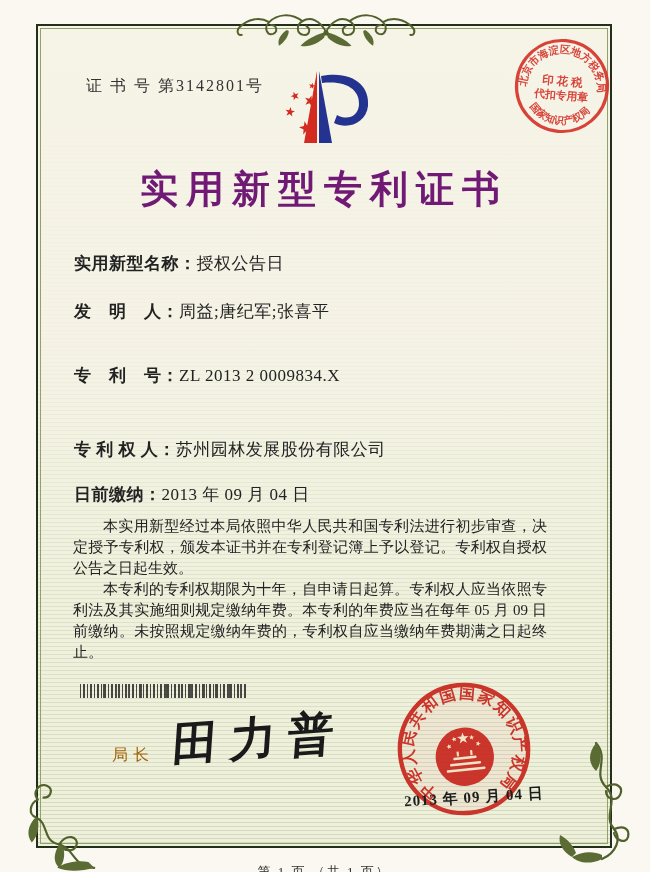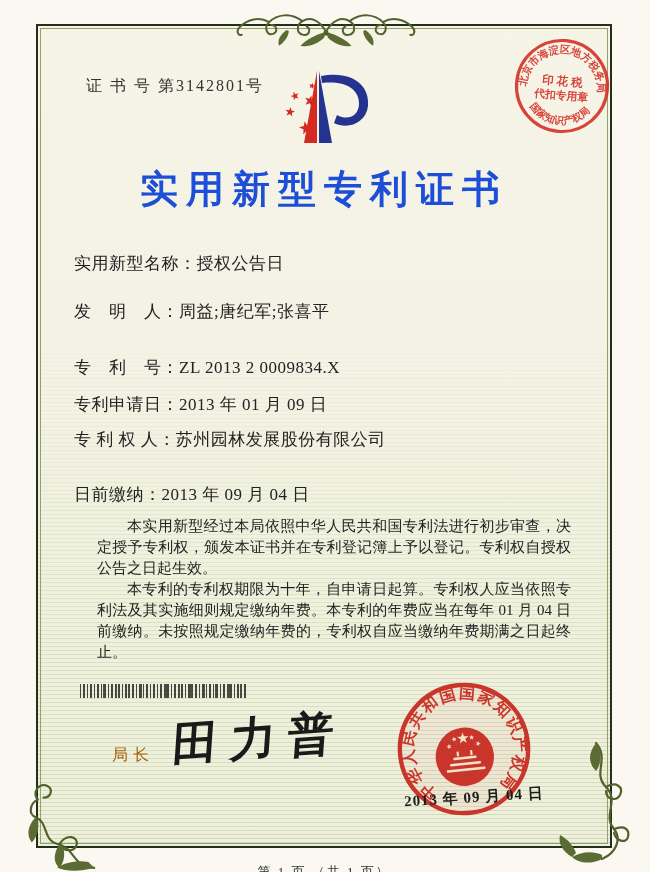--- a/index.html
+++ b/index.html
@@ -22,30 +22,30 @@
   .frame-inner{
     position:absolute; inset:2px; border:1px solid #93a069; pointer-events:none;
   }
   .ornament{position:absolute;}
   .cert-no{
     position:absolute; left:86px; top:76px; font-size:16px; letter-spacing:2px; color:#333;
   }
   .logo{position:absolute; left:268px; top:68px;}
   .doc-title{
     position:absolute; left:36px; top:164px; width:576px; text-align:center;
-    font-size:38px; font-weight:bold; letter-spacing:8px; color:#1d4ed8;
+    font-size:38px; font-weight:bold; letter-spacing:8px; color:#701a75;
   }
   .field-row{
     position:absolute; left:74px; font-size:17px; color:#222; letter-spacing:0.5px;
     white-space:nowrap;
   }
-  .field-label{font-weight:400;}
+  .field-label{font-weight:700;}
   .paragraphs{
     position:absolute; left:73px; top:516px; width:474px;
-    font-size:15px; line-height:21px; text-align:justify; color:#222;margin-left:24px;
+    font-size:15px; line-height:21px; text-align:justify; color:#222;
   }
   .paragraphs p{margin:0; text-indent:2em;}
   .barcode{
     position:absolute; left:80px; top:684px; width:168px; height:14px; opacity:.82;
     background:
       repeating-linear-gradient(90deg,#222 0 1.5px,transparent 1.5px 3.5px),
       repeating-linear-gradient(90deg,#222 0 1px,transparent 1px 7px),
       repeating-linear-gradient(90deg,transparent 0 10px,#2b2b2b 10px 12.5px);
   }
   .director-label{
@@ -133,36 +133,33 @@
   </svg>
 
   <div class="doc-title">实用新型专利证书</div>
 
   <div class="field-row" style="top:252px;">
     <span class="field-label">实用新型名称：</span><span>授权公告日</span>
   </div>
   <div class="field-row" style="top:300px;">
     <span class="field-label">发　明　人：</span><span>周益;唐纪军;张喜平</span>
   </div>
-  <div class="field-row" style="top:356px;text-align:right;">
+  <div class="field-row" style="top:364px;text-align:right;">
     <span class="field-label">专　利　号：</span><span>ZL 2013 2 0009834.X</span>
   </div>
-  <div class="field-row" style="top:393px;">
-    <span class="field-label">专利申请日：</span><span>2013 年 01 月 09 日</span>
-  </div>
-  <div class="field-row" style="top:428px;">
+  <div class="field-row" style="top:438px;">
     <span class="field-label">专 利 权 人：</span><span>苏州园林发展股份有限公司</span>
   </div>
   <div class="field-row" style="top:483px;">
     <span class="field-label">日前缴纳：</span><span>2013 年 09 月 04 日</span>
   </div>
 
   <div class="paragraphs">
     <p>本实用新型经过本局依照中华人民共和国专利法进行初步审查，决定授予专利权，颁发本证书并在专利登记簿上予以登记。专利权自授权公告之日起生效。</p>
-    <p>本专利的专利权期限为十年，自申请日起算。专利权人应当依照专利法及其实施细则规定缴纳年费。本专利的年费应当在每年 01 月 04 日前缴纳。未按照规定缴纳年费的，专利权自应当缴纳年费期满之日起终止。</p>
+    <p>本专利的专利权期限为十年，自申请日起算。专利权人应当依照专利法及其实施细则规定缴纳年费。本专利的年费应当在每年 05 月 09 日前缴纳。未按照规定缴纳年费的，专利权自应当缴纳年费期满之日起终止。</p>
   </div>
 
   <div class="barcode"></div>
 
   <div class="director-label">局长</div>
   <div class="signature">田力普</div>
 
   <svg class="tax-stamp" width="100" height="100" viewBox="0 0 100 100">
     <circle cx="50" cy="50" r="45.5" fill="none" stroke="#d5352b" stroke-width="3.2"></circle>
     <defs>

